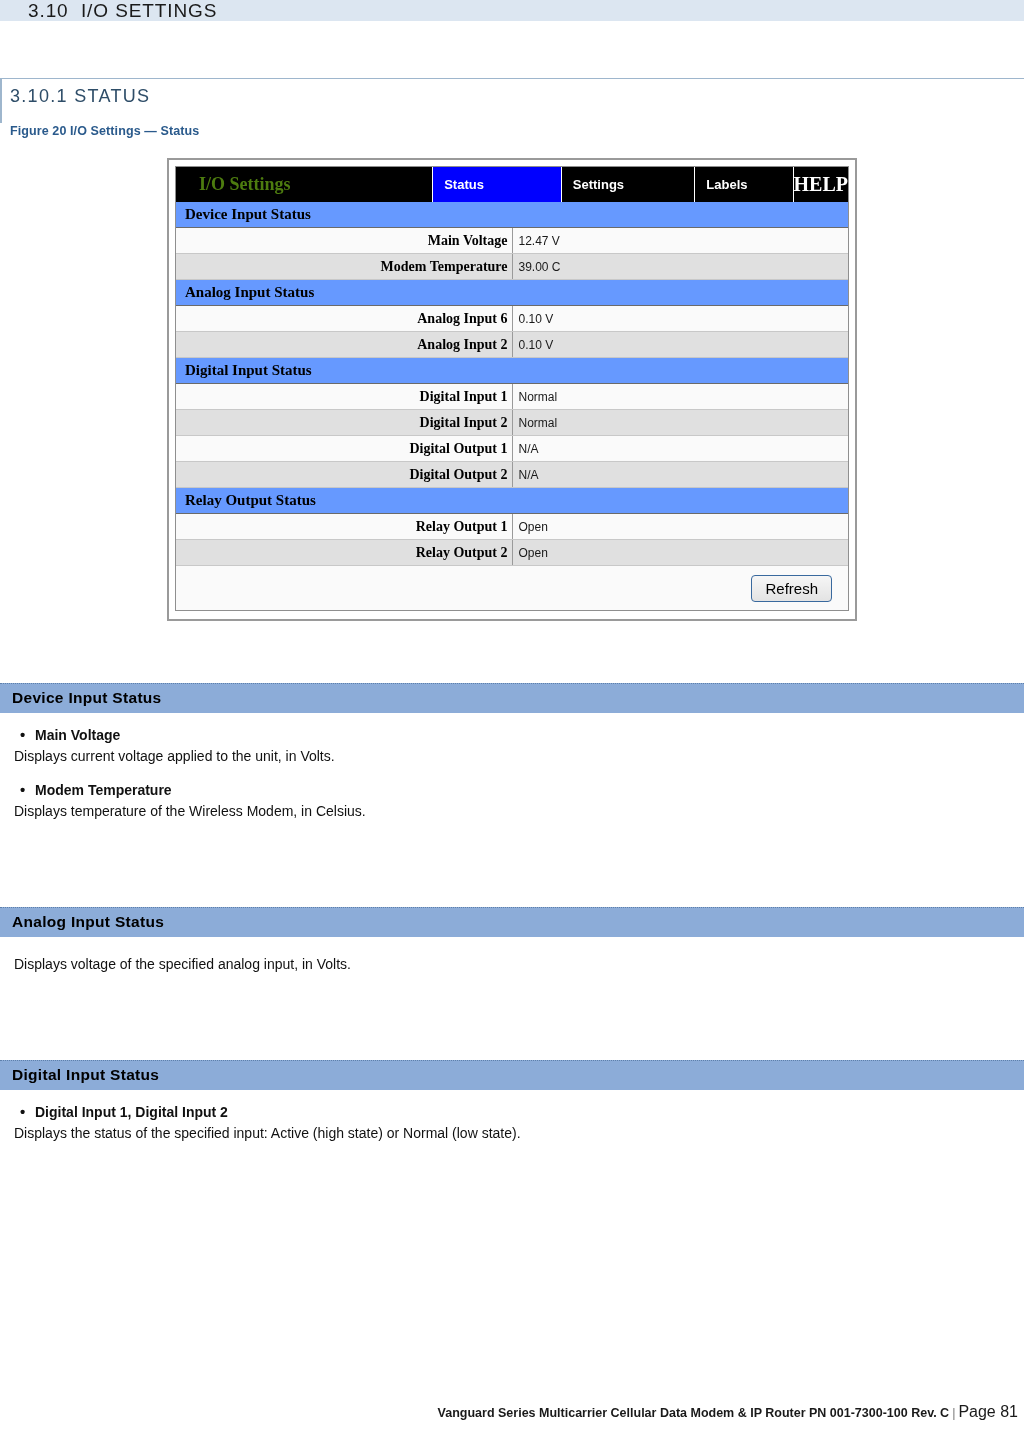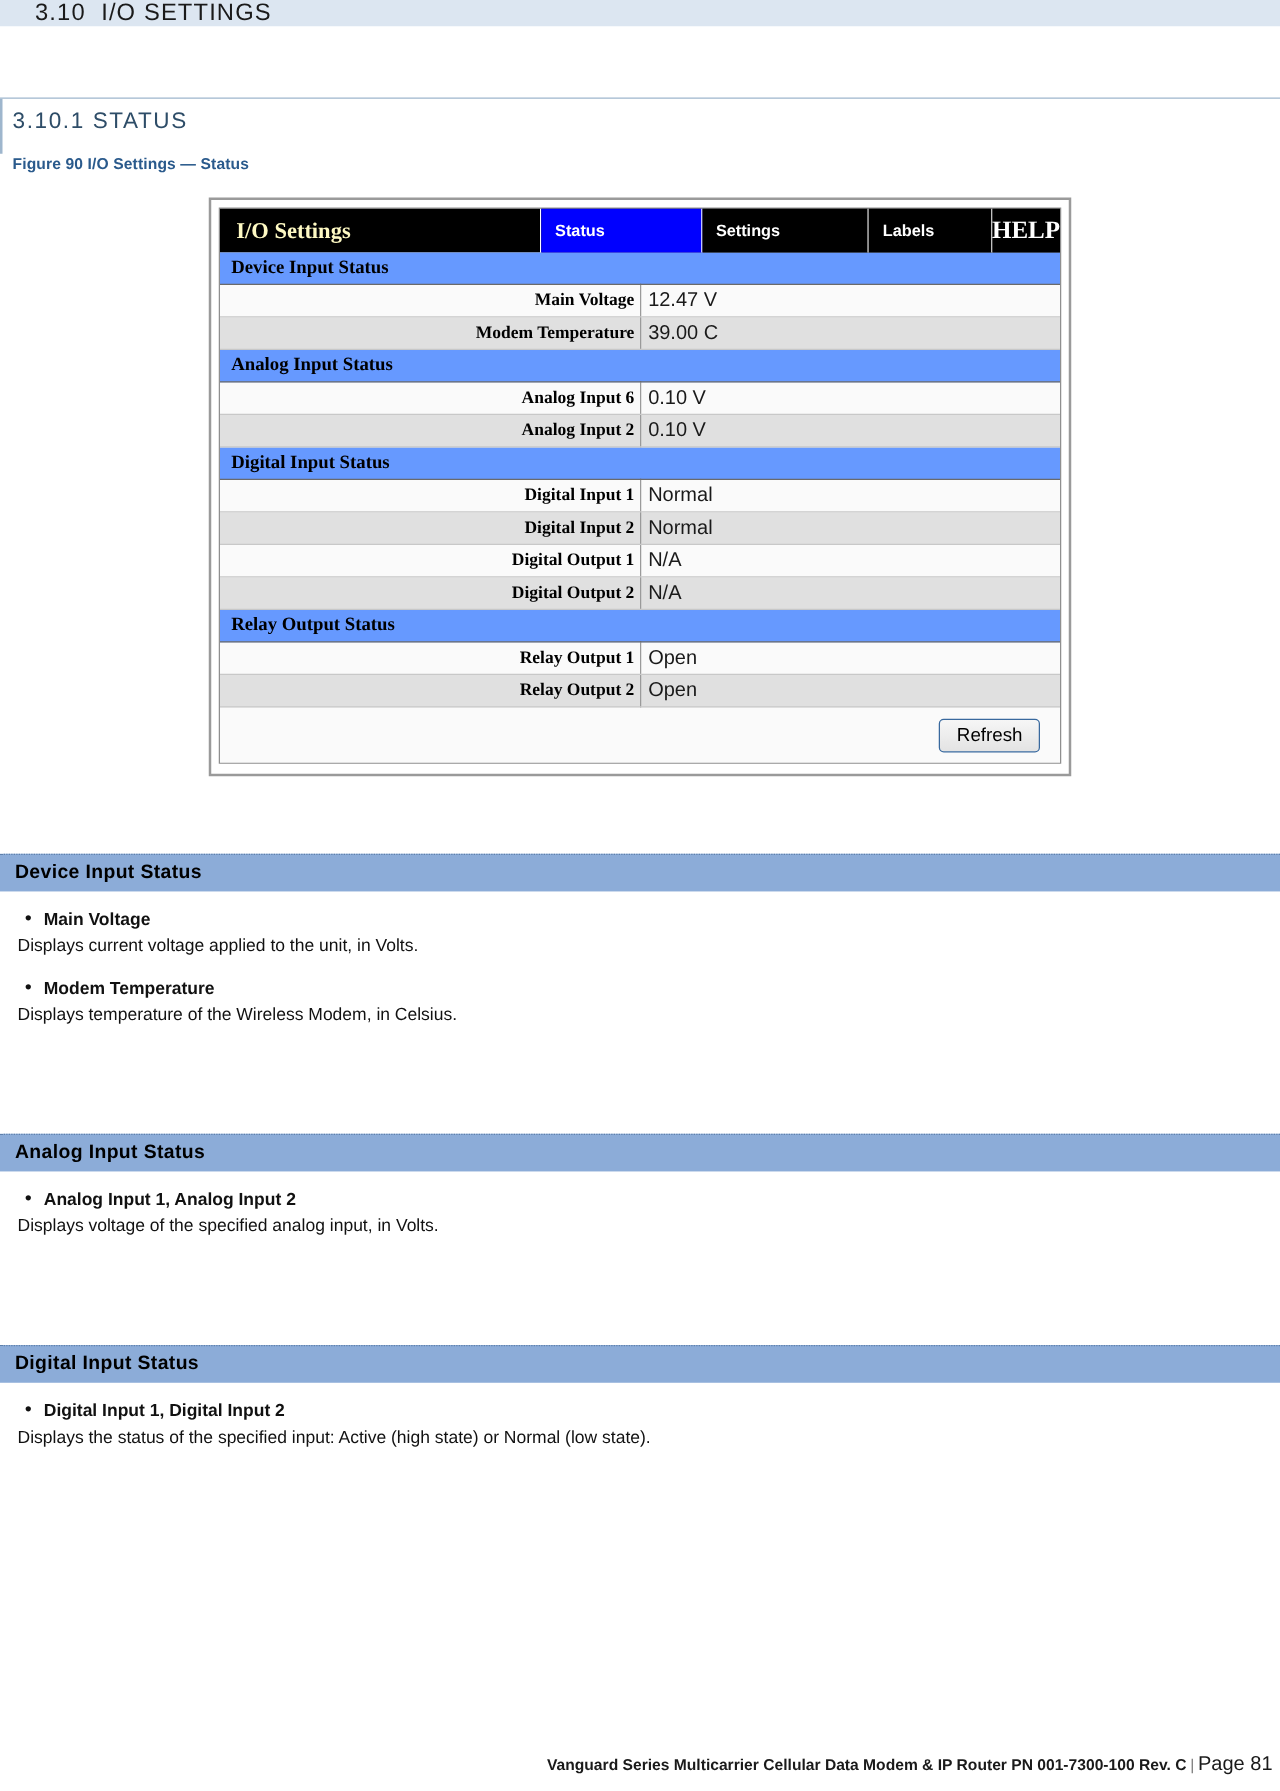--- a/index.html
+++ b/index.html
@@ -85,26 +85,26 @@
     box-sizing: border-box;
   }
 
   
   .io-nav {
     display: flex;
     background: #000000;
     height: 35px;
   }
   .io-nav-brand {
-    color: #fef9c3;
+    color: #4d7c0f;
     font-size: 18px;
     font-weight: bold;
     display: flex;
     align-items: center;
-    padding-left: 13px;
+    padding-left: 23px;
     width: 262px;
     box-sizing: border-box;
     font-family: "Liberation Serif", serif;
     border-right: 1px solid #ffffff;
   }
   .io-tab {
     color: #ffffff;
     font-size: 13px;
     font-weight: bold;
     display: flex;
@@ -158,21 +158,21 @@
     padding-right: 4px !important;
     font-size: 14px;
     font-weight: bold;
     color: #000000;
     font-family: "Liberation Serif", serif;
     border-right: 1px solid #9a9a9a;
     box-sizing: border-box;
   }
   .cell-value {
     padding-left: 6px !important;
-    font-size: 16px;
+    font-size: 12px;
     color: #1a1a1a;
     font-family: "Liberation Sans", sans-serif;
     margin-left: 29px;
   }
   .btn-row td {
     background: #fafafa;
     height: 44px;
     text-align: right;
     padding-right: 16px !important;
   }
@@ -255,21 +255,21 @@
 <body>
 
 <div class="chapter-band">
   <span class="chapter-title">3.10  I/O SETTINGS</span>
 </div>
 
 <div class="subhead-wrap">
   <div class="subhead">3.10.1 STATUS</div>
 </div>
 
-<div class="fig-caption">Figure 90 I/O Settings — Status</div>
+<div class="fig-caption">Figure 20 I/O Settings — Status</div>
 
 <div class="shot-holder">
   <div class="shot-frame">
     <div class="shot-inner">
 
       <div class="io-nav">
         <div class="io-nav-brand">I/O Settings</div>
         <div class="io-tab w-status">Status</div>
         <div class="io-tab w-settings">Settings</div>
         <div class="io-tab w-labels">Labels</div>
@@ -366,21 +366,20 @@
 </div>
 
 <div class="gap-b"></div>
 
 <div class="desc-block">
   <div class="sec-head">
     <span class="sec-head-text">Analog Input Status</span>
   </div>
   <ul class="bullets">
     <li class="bullet-item">
-      <div class="bullet-term">Analog Input 1, Analog Input 2</div>
       <div class="bullet-desc">Displays voltage of the specified analog input, in Volts.</div>
     </li>
   </ul>
 </div>
 
 <div class="gap-b"></div>
 
 <div class="desc-block">
   <div class="sec-head">
     <span class="sec-head-text">Digital Input Status</span>

